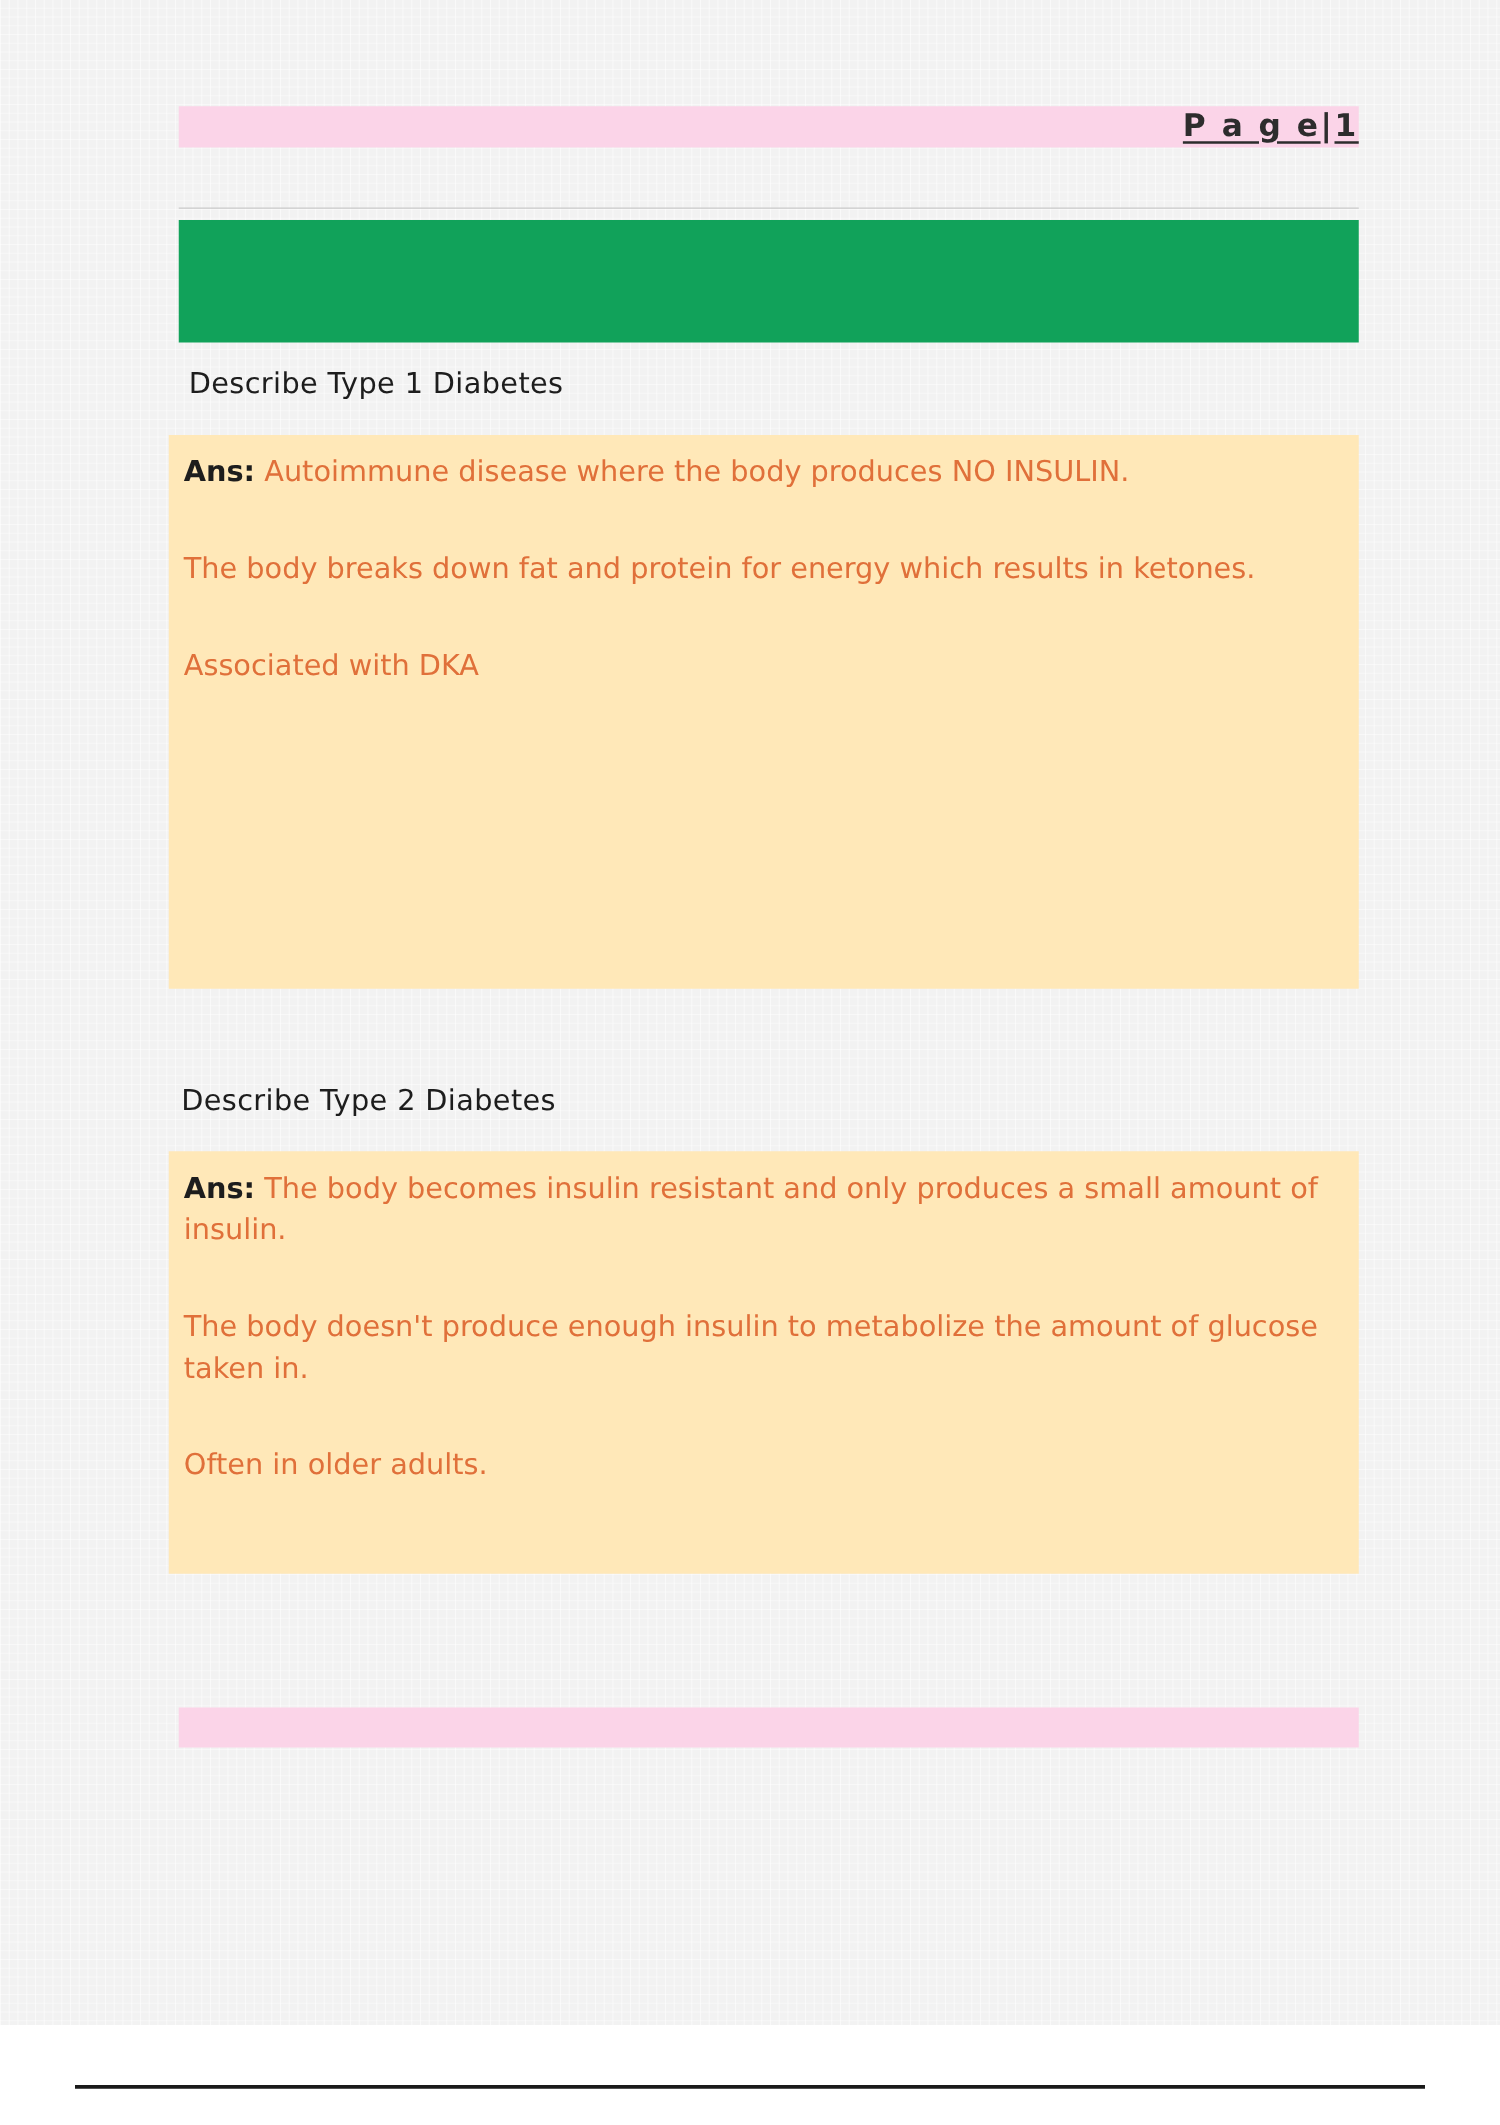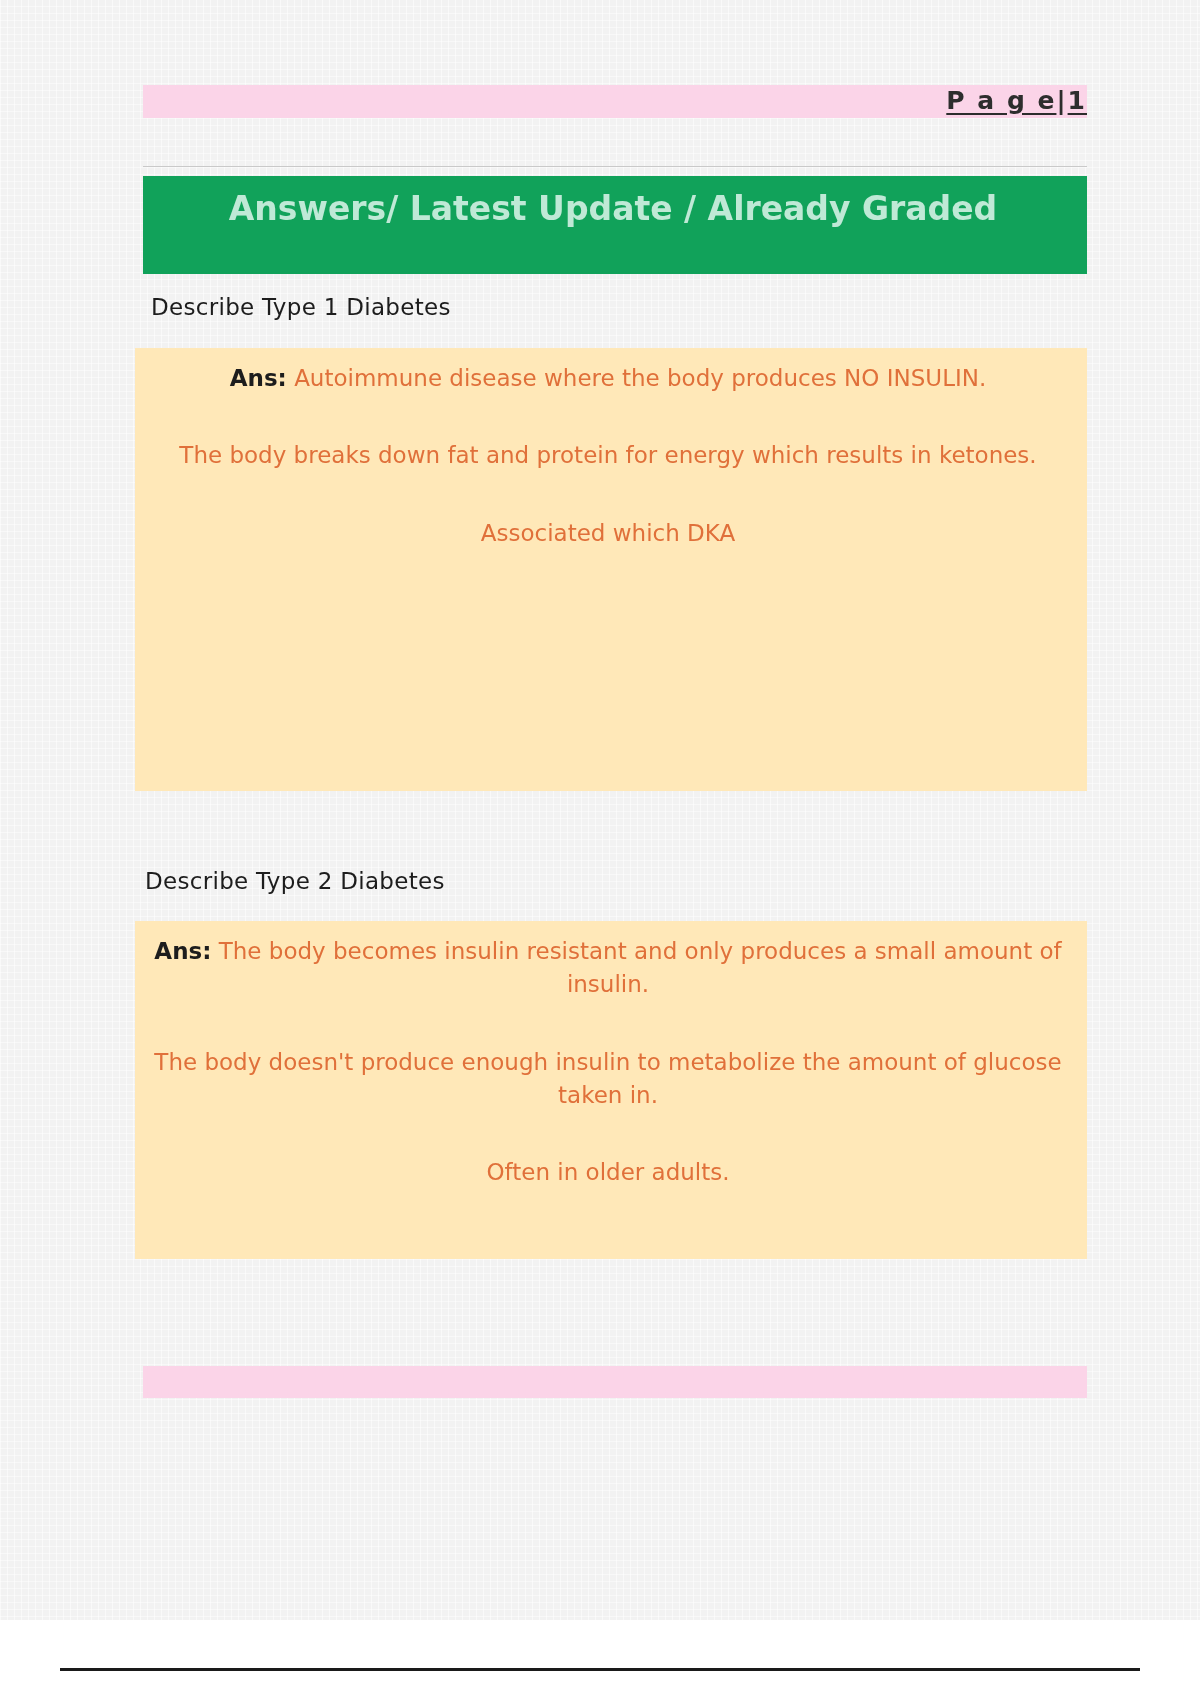--- a/index.html
+++ b/index.html
@@ -17,21 +17,20 @@
   .page {
     position: absolute;
     left: 0;
     top: 0;
     width: 1200px;
     height: 1620px;
     background: #f2f2f2;
     background-image: linear-gradient(90deg, rgba(255,255,255,0.55) 1px, transparent 1px),
                       linear-gradient(0deg, rgba(255,255,255,0.45) 1px, transparent 1px);
     background-size: 7px 7px;
-    text-align: center;
   }
 
   .bottom-strip {
     position: absolute;
     left: 0;
     top: 1620px;
     width: 1200px;
     height: 80px;
     background: #ffffff;
   }
@@ -186,33 +185,32 @@
   <div class="content">
 
     <div class="header-band"></div>
     <div class="header-text">
       <span class="pg">P a g e</span><span>|</span><span class="num">1</span>
     </div>
 
     <div class="hr-line"></div>
 
     <div class="title-banner">
-      <div class="title-text title-line2">Answers/ Latest Update / Already Graded</div>
     </div>
 
     <div class="question" id="q1">Describe Type 1 Diabetes</div>
 
     <div class="answer-box" id="a1">
       <div class="ans-inner">
         <div class="ans-p">
           <span class="ans-label">Ans:</span>
           <span>Autoimmune disease where the body produces NO INSULIN.</span>
         </div>
         <div class="ans-p spaced">The body breaks down fat and protein for energy which results in ketones.</div>
-        <div class="ans-p spaced">Associated which DKA</div>
+        <div class="ans-p spaced">Associated with DKA</div>
       </div>
     </div>
 
     <div class="question" id="q2">Describe Type 2 Diabetes</div>
 
     <div class="answer-box" id="a2">
       <div class="ans-inner">
         <div class="ans-p">
           <span class="ans-label">Ans:</span>
           <span>The body becomes insulin resistant and only produces a small amount of insulin.</span>

